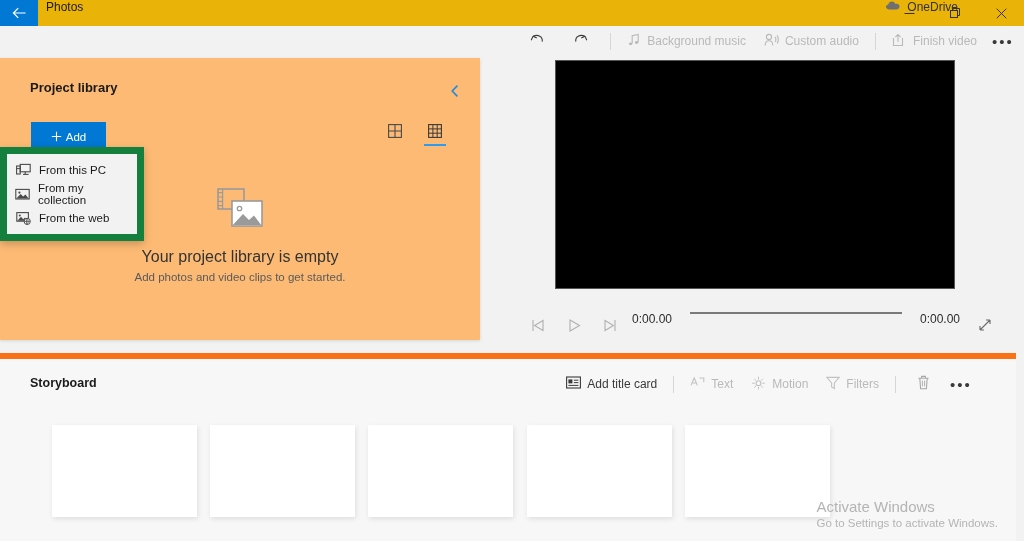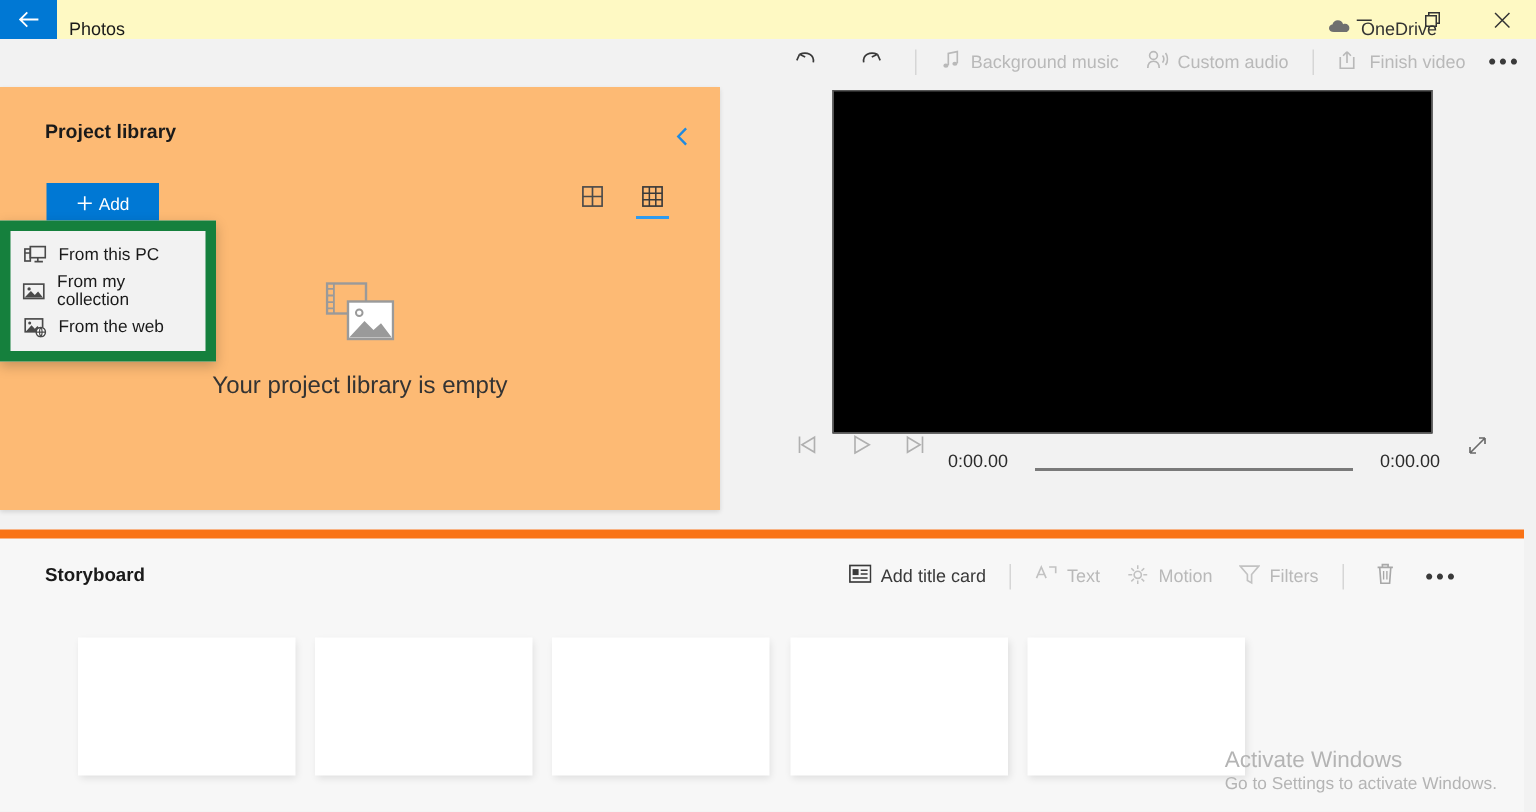--- a/index.html
+++ b/index.html
@@ -13,22 +13,22 @@
   #app {
     position: relative;
     width: 1024px; height: 541px;
     background: #f2f2f2;
   }
 
   
   .titlebar {
     position: absolute; left: 0; top: 0;
     width: 1024px; height: 26px;
-    background: #fef9c3;
-    display: flex; align-items: flex-end;
+    background: #eab308;
+    display: flex; align-items: flex-start;
   }
   .back-btn {
     width: 38px; height: 26px;
     background: #0078d4;
     display: flex; align-items: center; justify-content: center;
     cursor: pointer;
   }
   .back-btn svg { display: block; }
   .app-title {
     margin-left: 8px;
@@ -185,23 +185,23 @@
 
   
   .preview-video {
     position: absolute; left: 555px; top: 60px;
     width: 400px; height: 229px;
     background: #000;
     border: 1px solid #555;
     box-sizing: border-box;
   }
   .player-bar {
-    position: absolute; left: 520px; top: 284px;
+    position: absolute; left: 520px; top: 312px;
     width: 480px; height: 30px;
-    display: flex; align-items: flex-end;
+    display: flex; align-items: flex-start;
   }
   .pl-btn {
     width: 36px; height: 30px;
     display: flex; align-items: center; justify-content: center;
     cursor: pointer;
   }
   .pl-time {
     font-size: 12px; color: #2b2b2b;
     min-width: 48px; text-align: center;
   }
@@ -390,20 +390,21 @@
       <div class="empty-icon">
         <svg width="46" height="42" viewBox="0 0 46 42">
           <rect x="1" y="1" width="26" height="20" fill="none" stroke="#9a9a9a" stroke-width="1.6"></rect>
           <path d="M5.6 1 V21 M5.6 4.6 H1 M5.6 9 H1 M5.6 13.4 H1 M5.6 17.6 H1" stroke="#9a9a9a" stroke-width="1.2"></path>
           <rect x="15" y="13" width="30" height="25" fill="#ffffff" stroke="#9a9a9a" stroke-width="1.6"></rect>
           <circle cx="22.5" cy="20.5" r="2.2" fill="none" stroke="#9a9a9a" stroke-width="1.3"></circle>
           <path d="M15.8 37 L26 26 L32 32 L37 27.5 L44.2 37 Z" fill="#9a9a9a"></path>
         </svg>
       </div>
       <div class="empty-title">Your project library is empty</div>
+      <div class="empty-sub">Add photos and video clips to get started.</div>
     </div>
   </div>
 
   <div class="menu">
     <div class="menu-item">
       <span class="menu-ico">
         <svg width="15" height="14" viewBox="0 0 15 14">
           <rect x="4.2" y="1.4" width="10" height="7.4" fill="none" stroke="#4a4a4a" stroke-width="1.1"></rect>
           <path d="M7 11.4 H12.6" stroke="#4a4a4a" stroke-width="1.1"></path>
           <path d="M9.2 8.8 V11.4" stroke="#4a4a4a" stroke-width="1.1"></path>

